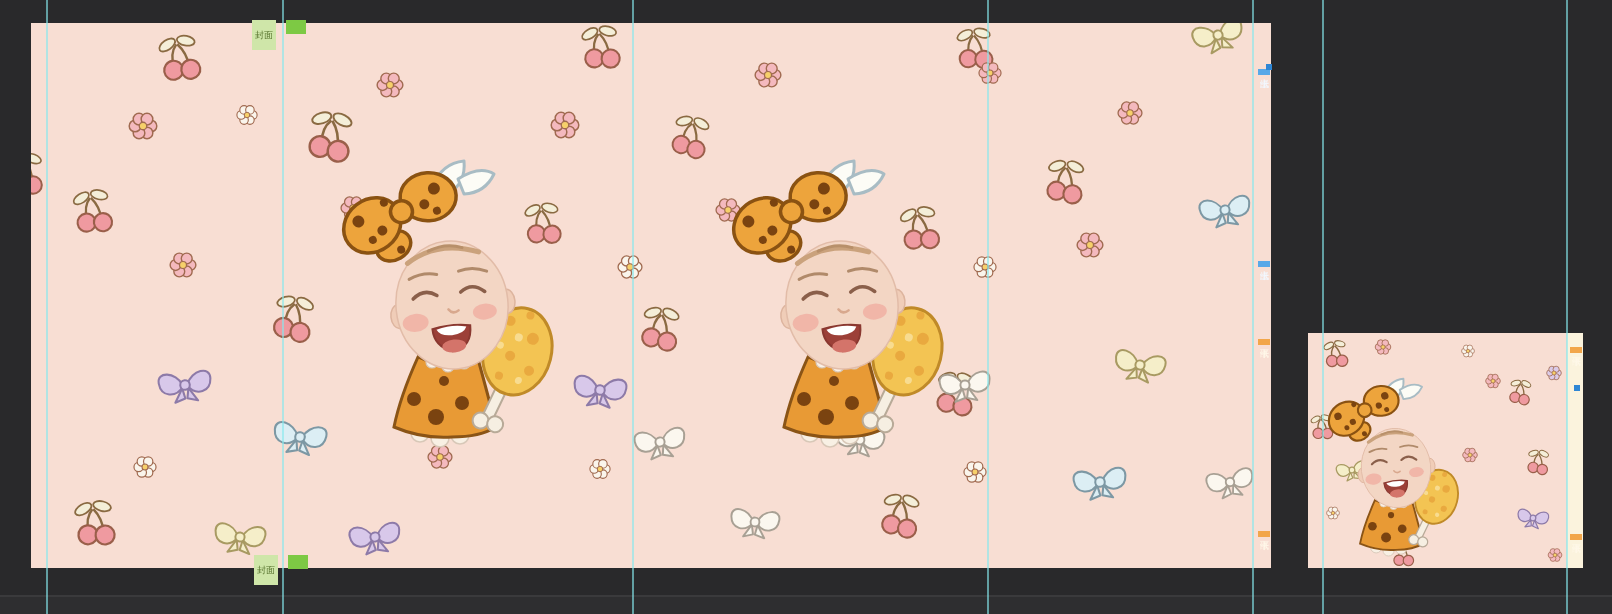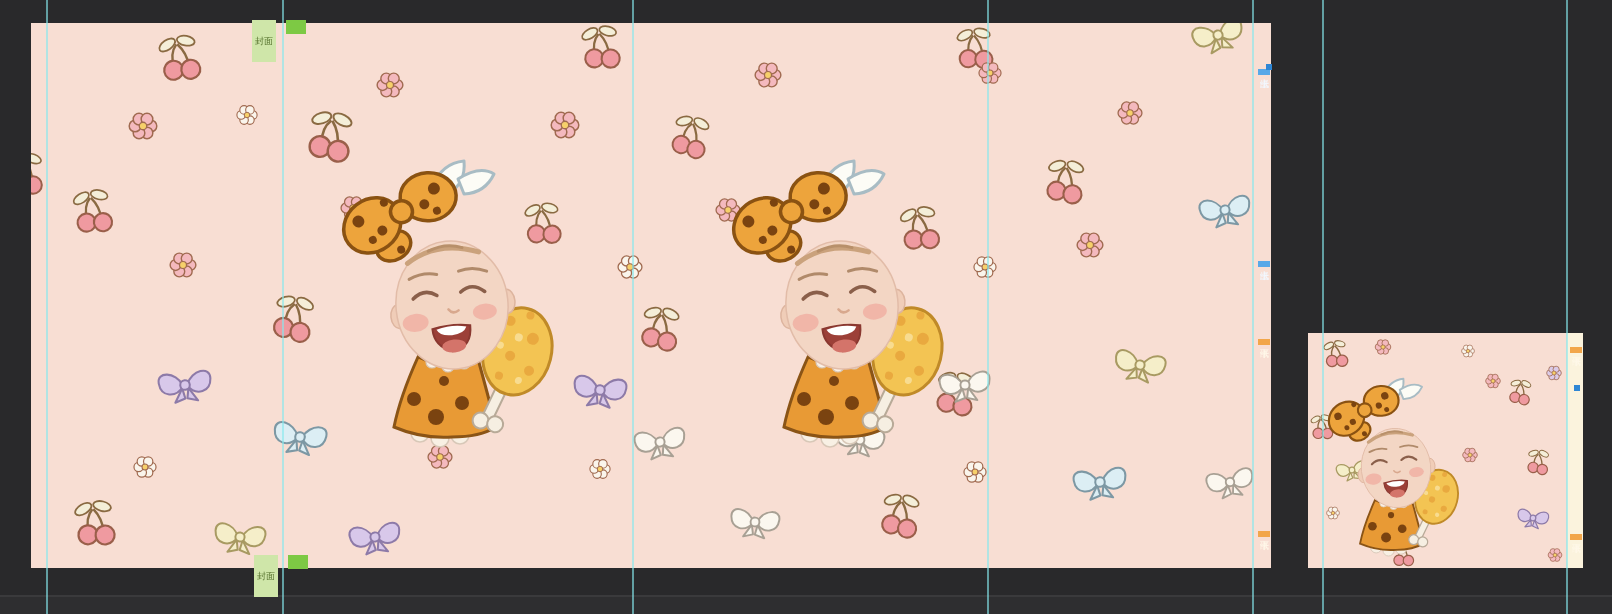--- a/index.html
+++ b/index.html
@@ -18,21 +18,21 @@
     position:absolute;top:0;bottom:0;width:2px;
     background:rgba(134,233,237,0.62);
     z-index:30;cursor:col-resize;
   }
   .edge-label{
     position:absolute;z-index:40;
     font-size:9px;line-height:11px;letter-spacing:0;
     display:flex;align-items:center;justify-content:center;
   }
   .lbl-cover{
-    height:14px;padding:14px 3px;color:#55712c;background:#cfe6a9;
+    height:14px;padding:8px 3px;color:#55712c;background:#cfe6a9;
     font-size:9px;
   }
   .lbl-cover-handle{
     position:absolute;z-index:40;width:20px;height:14px;background:#7dc944;
   }
   .lbl-vert{
     writing-mode:vertical-rl;text-orientation:upright;
     width:12px;padding:3px 0;color:#f2f8ff;
   }
   .lbl-blue{background:#58a8e8;}

